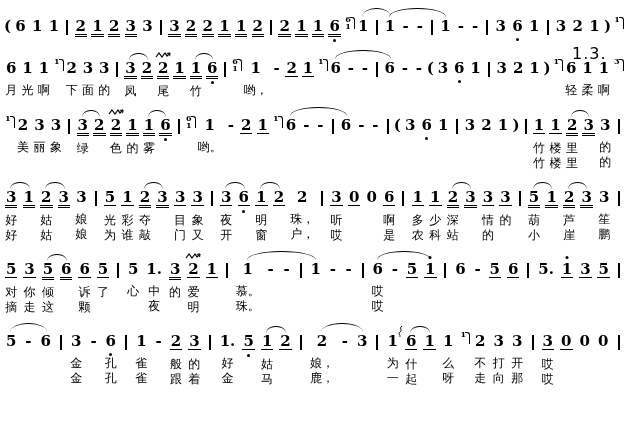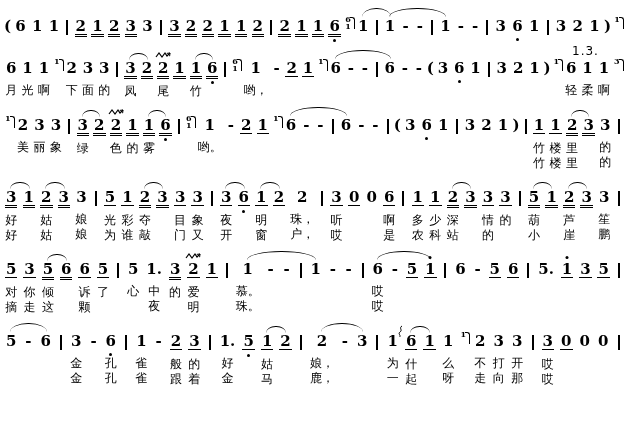--- a/index.html
+++ b/index.html
@@ -42,21 +42,21 @@
   }
   .arc{
     position:absolute;height:8px;border-top:1.2px solid #000;
     border-radius:50% 50% 0 0 / 100% 100% 0 0;pointer-events:none;
   }
   .arc.small{height:6px;}
   .trem{position:absolute;top:-9px;left:50%;transform:translateX(-50%);}
   .slide{position:absolute;top:-8px;right:-5px;}
   .verse-marker{
     position:absolute;top:44px;left:572px;font-family:"DejaVu Sans", sans-serif;
-    font-size:12px;letter-spacing:1px;
+    font-size:16px;letter-spacing:1px;
   }
 </style>
 </head>
 <body>
 
 <div class="page">
   <div id="score-root">
       <div class="system">
         <div class="musicrow">
           <span class="paren">(</span>

